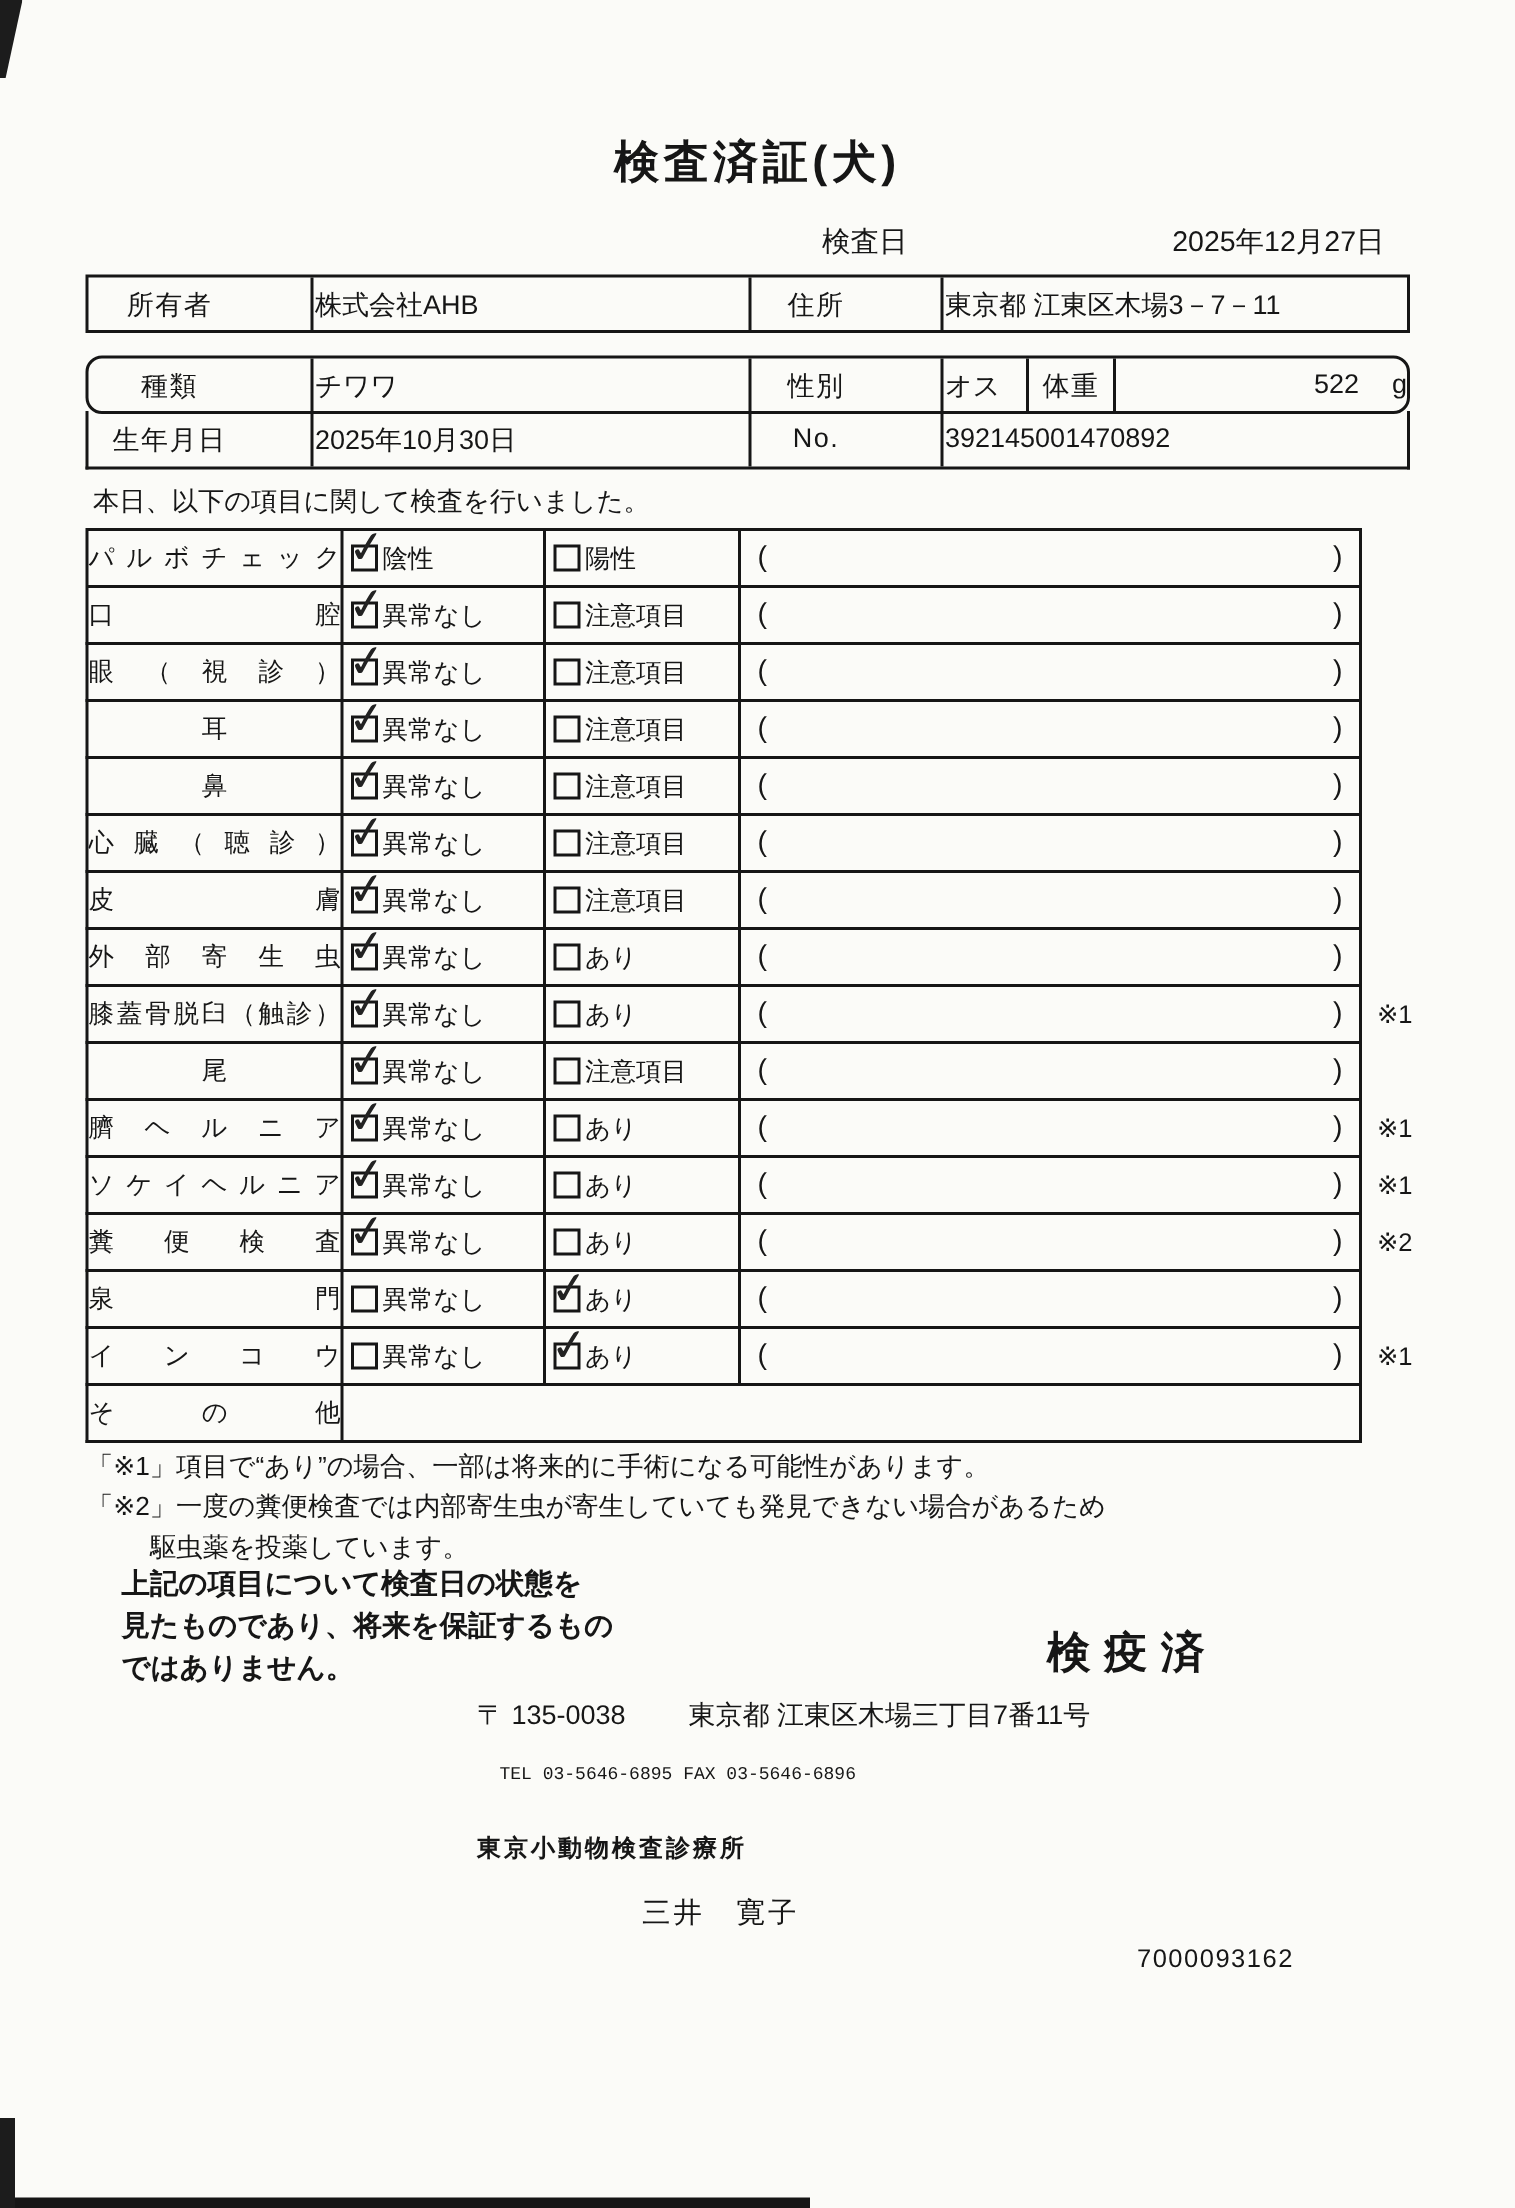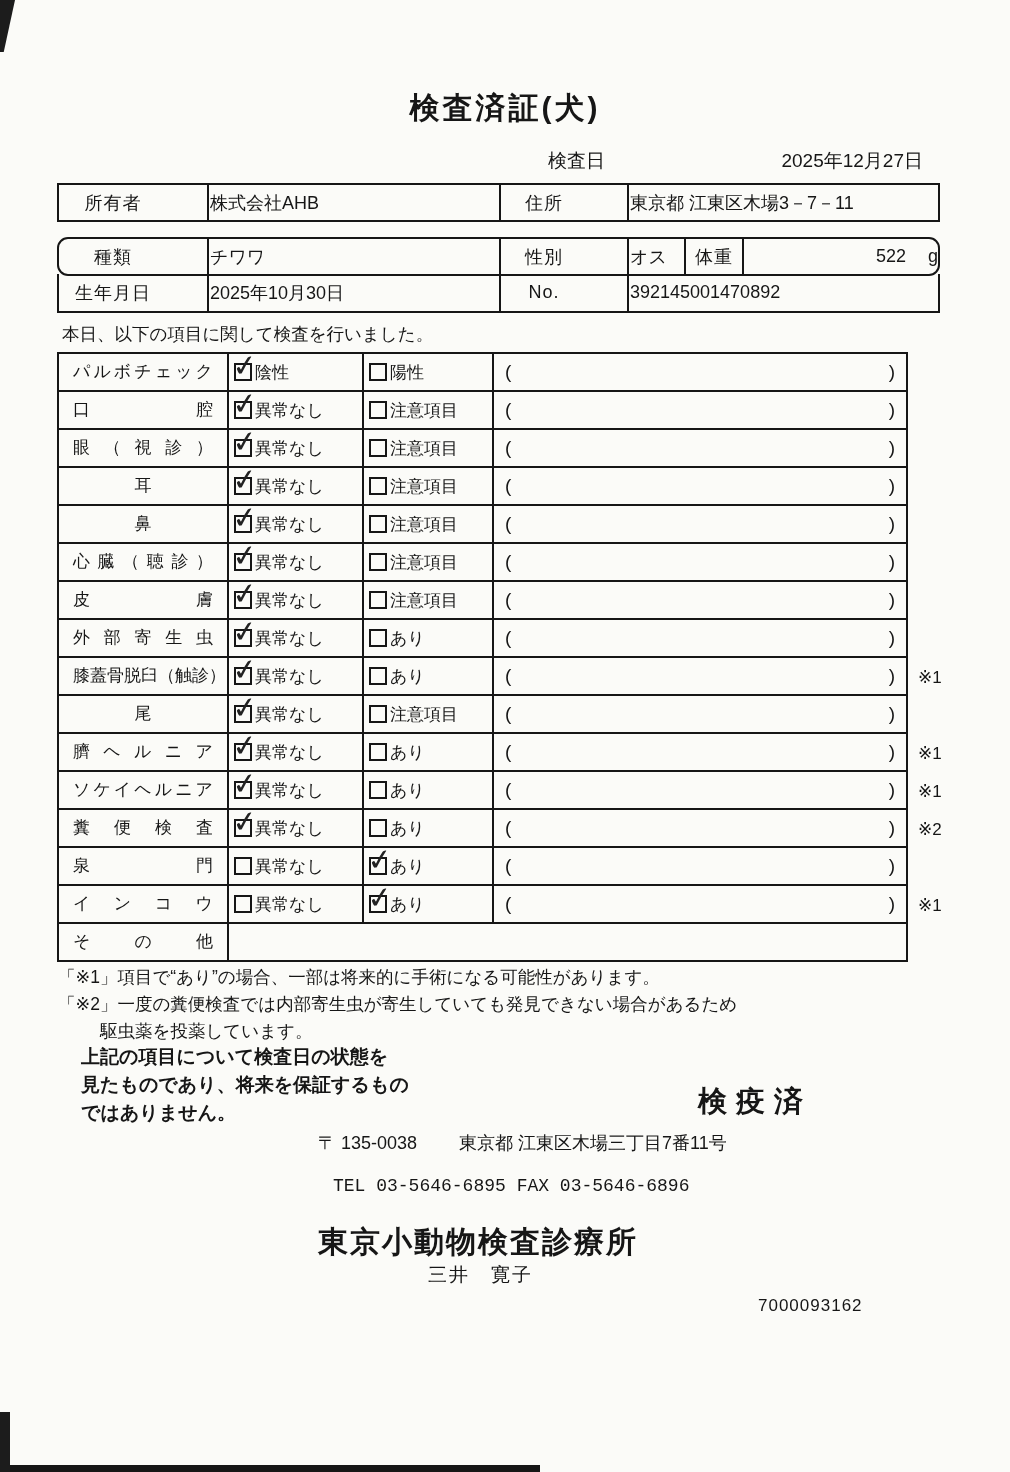--- a/index.html
+++ b/index.html
@@ -41,41 +41,41 @@
 
   
   .exam-area{position:absolute;top:352px;left:57px;}
   .exam-row{display:flex;}
   .row-main{width:851px;display:grid;grid-template-columns:168px 135px 130px 1fr;
     border:2px solid #161616;border-top:0;height:38px;box-sizing:border-box;}
   .exam-row:first-child .row-main{border-top:2px solid #161616;height:40px;}
   .row-main.other{grid-template-columns:168px 1fr;}
   .row-main .cell{border-left:2px solid #161616;box-sizing:border-box;display:flex;align-items:center;overflow:hidden;}
   .row-main .cell:first-child{border-left:0;}
-  .cell.label{display:block;line-height:35px;padding:0 14px;font-size:17px;
+  .cell.label{display:block;line-height:35px;padding:0 0;font-size:17px;
     text-align:justify;text-align-last:justify;text-justify:inter-ideograph;white-space:nowrap;}
   .cell.label.center{text-align:center;text-align-last:center;}
   .cell.opt{padding-left:5px;font-size:17px;}
   .checkbox{width:14px;height:14px;border:2px solid #161616;position:relative;flex:none;margin-right:3px;}
   .checkbox.checked::after{content:"\2713";position:absolute;font-size:30px;font-weight:600;
     left:-4px;top:-17px;transform:rotate(-6deg);color:#222;}
   .cell.paren{justify-content:space-between;padding:0 11px;font-size:19px;}
   .cell.blank{}
   .row-note{width:48px;display:flex;align-items:center;padding-left:10px;font-size:17px;white-space:nowrap;}
 
   .footnotes{position:absolute;top:964px;left:58px;font-size:17.5px;line-height:27px;}
   .footnotes .indent{padding-left:42px;}
 
   .disclaimer{position:absolute;top:1043px;left:64px;font-size:19px;font-weight:600;
     line-height:28px;white-space:pre-line;margin-left:17px;}
   .stamp{position:absolute;top:1082px;left:698px;font-size:29px;font-weight:600;letter-spacing:9px;}
 
   .postal-row{position:absolute;top:1131px;left:318px;font-size:18px;display:flex;gap:42px;}
-  .tel-row{position:absolute;top:1176px;left:333px;font-size:18px;font-family:"Liberation Mono","DejaVu Sans Mono",monospace;}
-  .clinic-name{position:absolute;top:1222px;left:318px;font-size:30px;font-weight:600;letter-spacing:2px;}
+  .tel-row{position:absolute;top:1176px;left:333px;font-size:12px;font-family:"Liberation Mono","DejaVu Sans Mono",monospace;}
+  .clinic-name{position:absolute;top:1222px;left:318px;font-size:16px;font-weight:600;letter-spacing:2px;}
   .vet-name{position:absolute;top:1262px;left:428px;font-size:19px;letter-spacing:2px;}
   .serial{position:absolute;top:1296px;left:758px;font-size:17px;letter-spacing:1px;}
 </style>
 </head>
 <body>
 
 <div class="page">
 
   <div class="artifact-tl"></div>
   <div class="artifact-bottom"></div>

